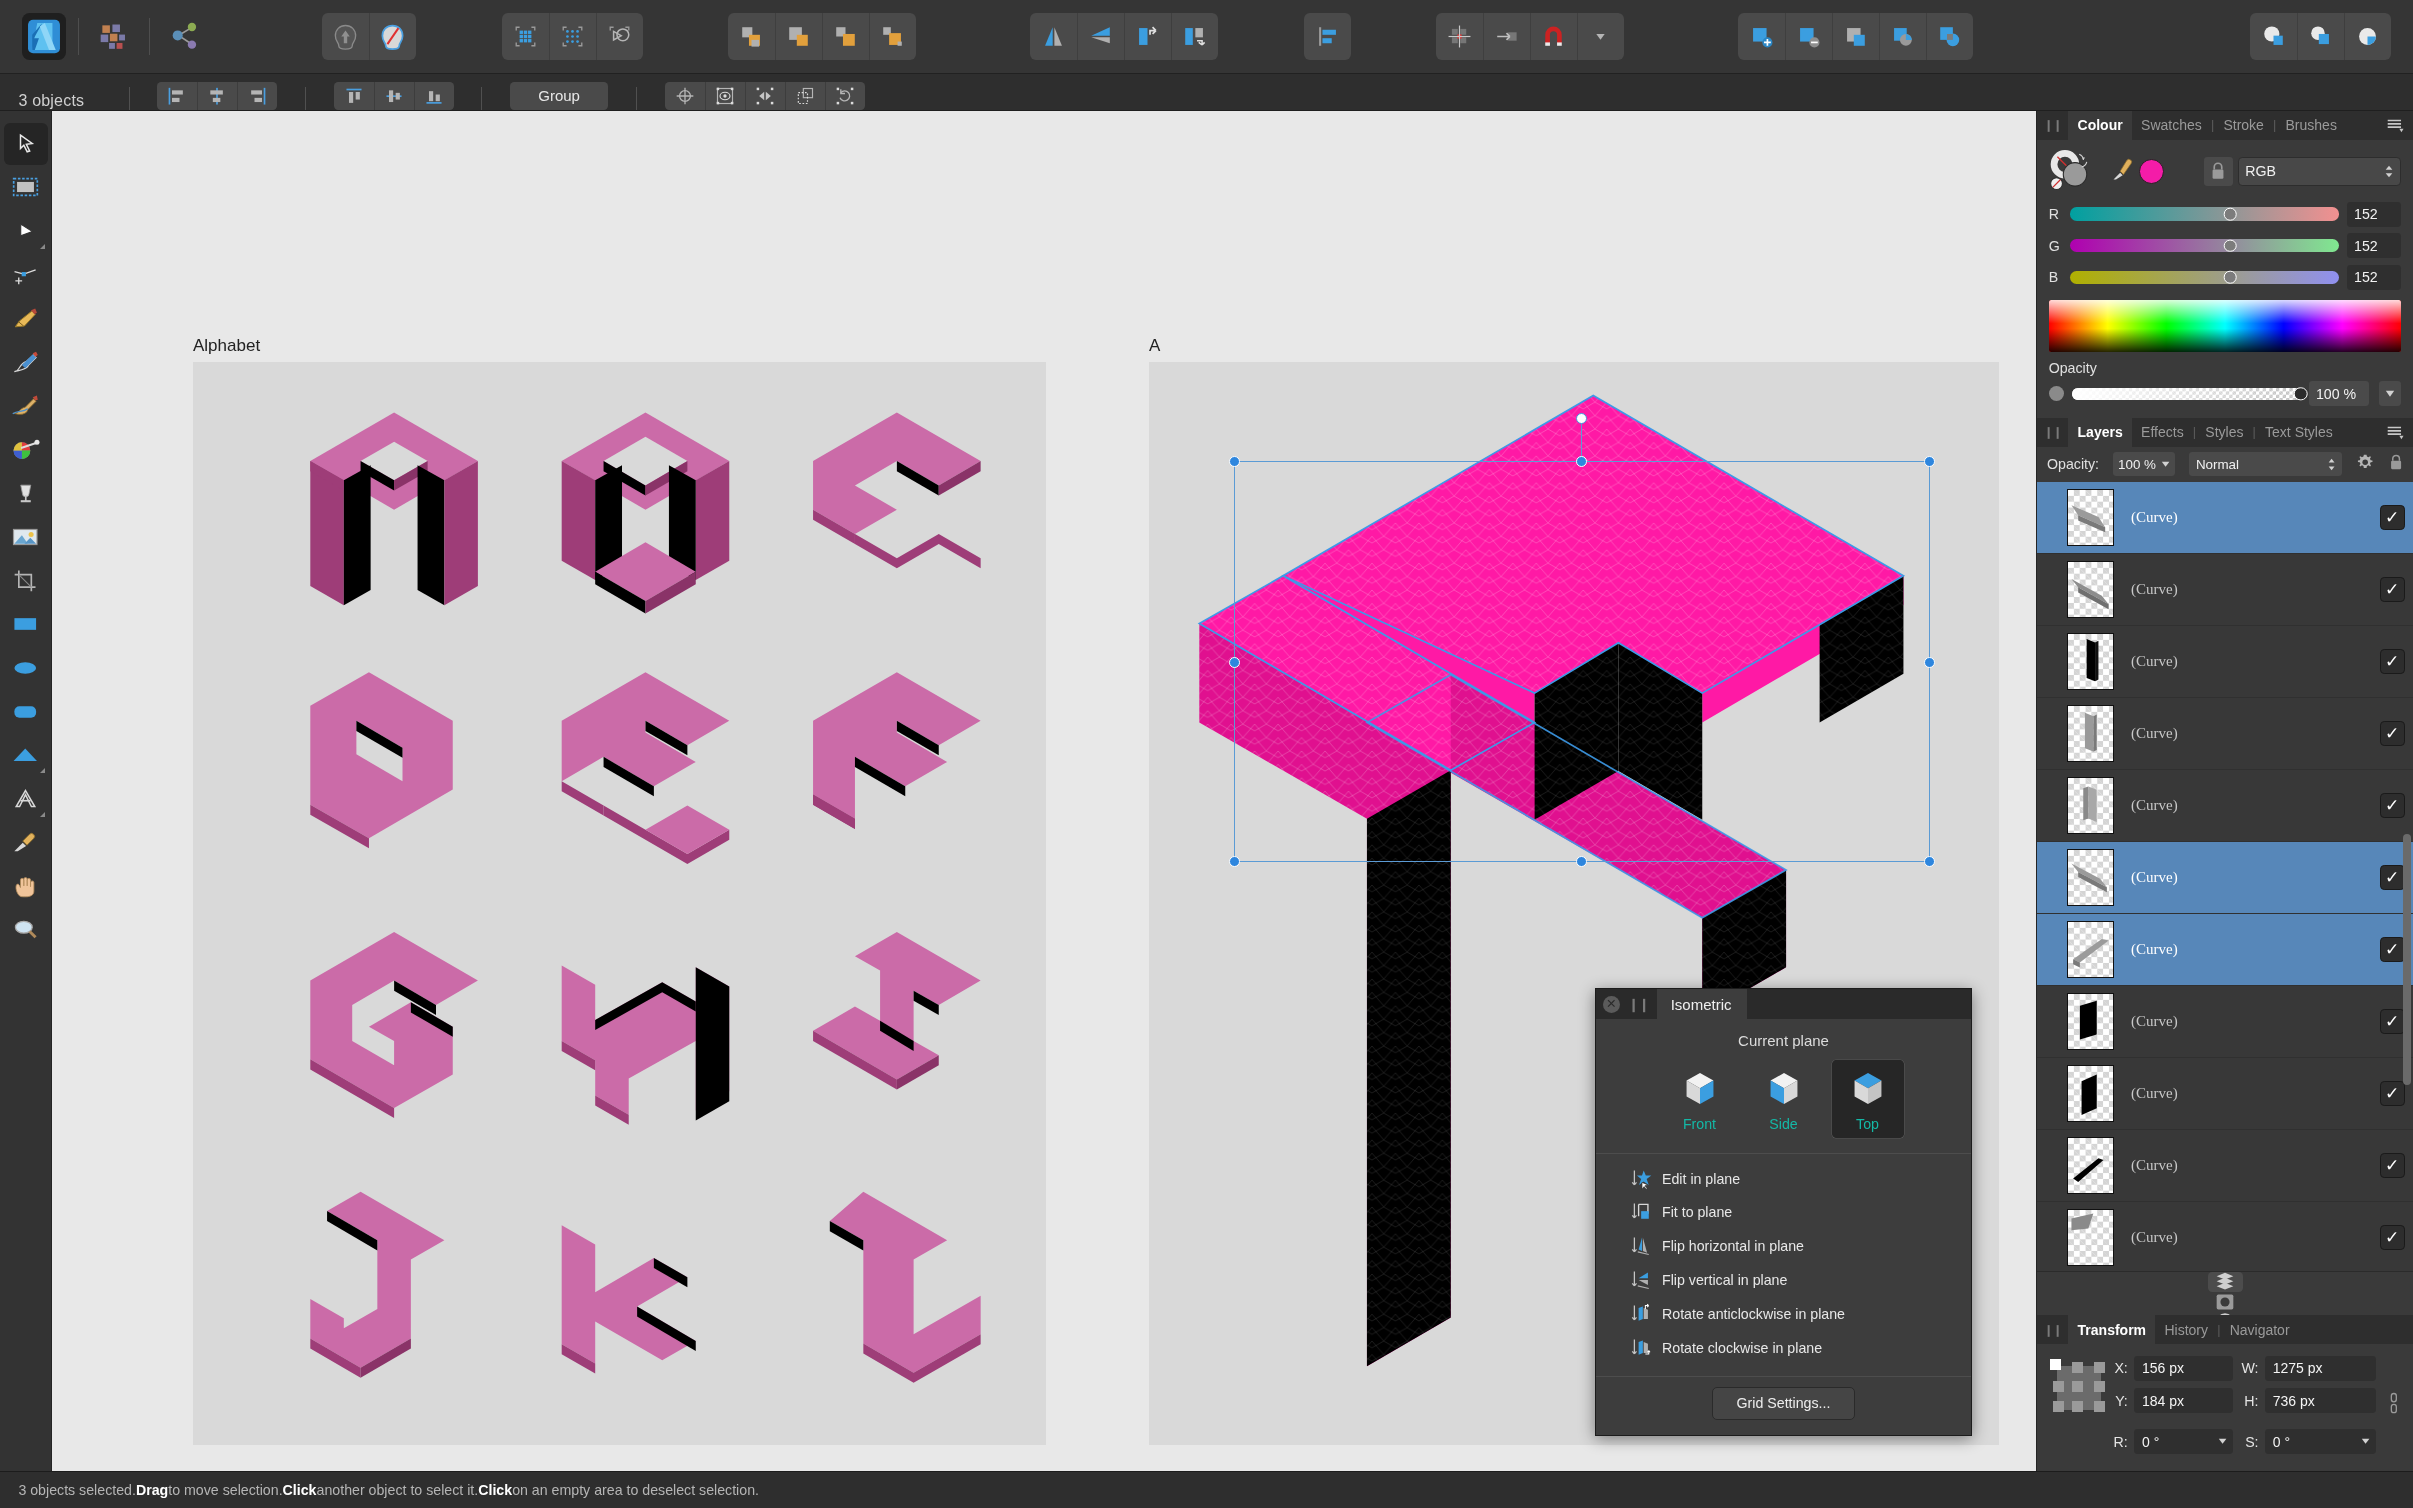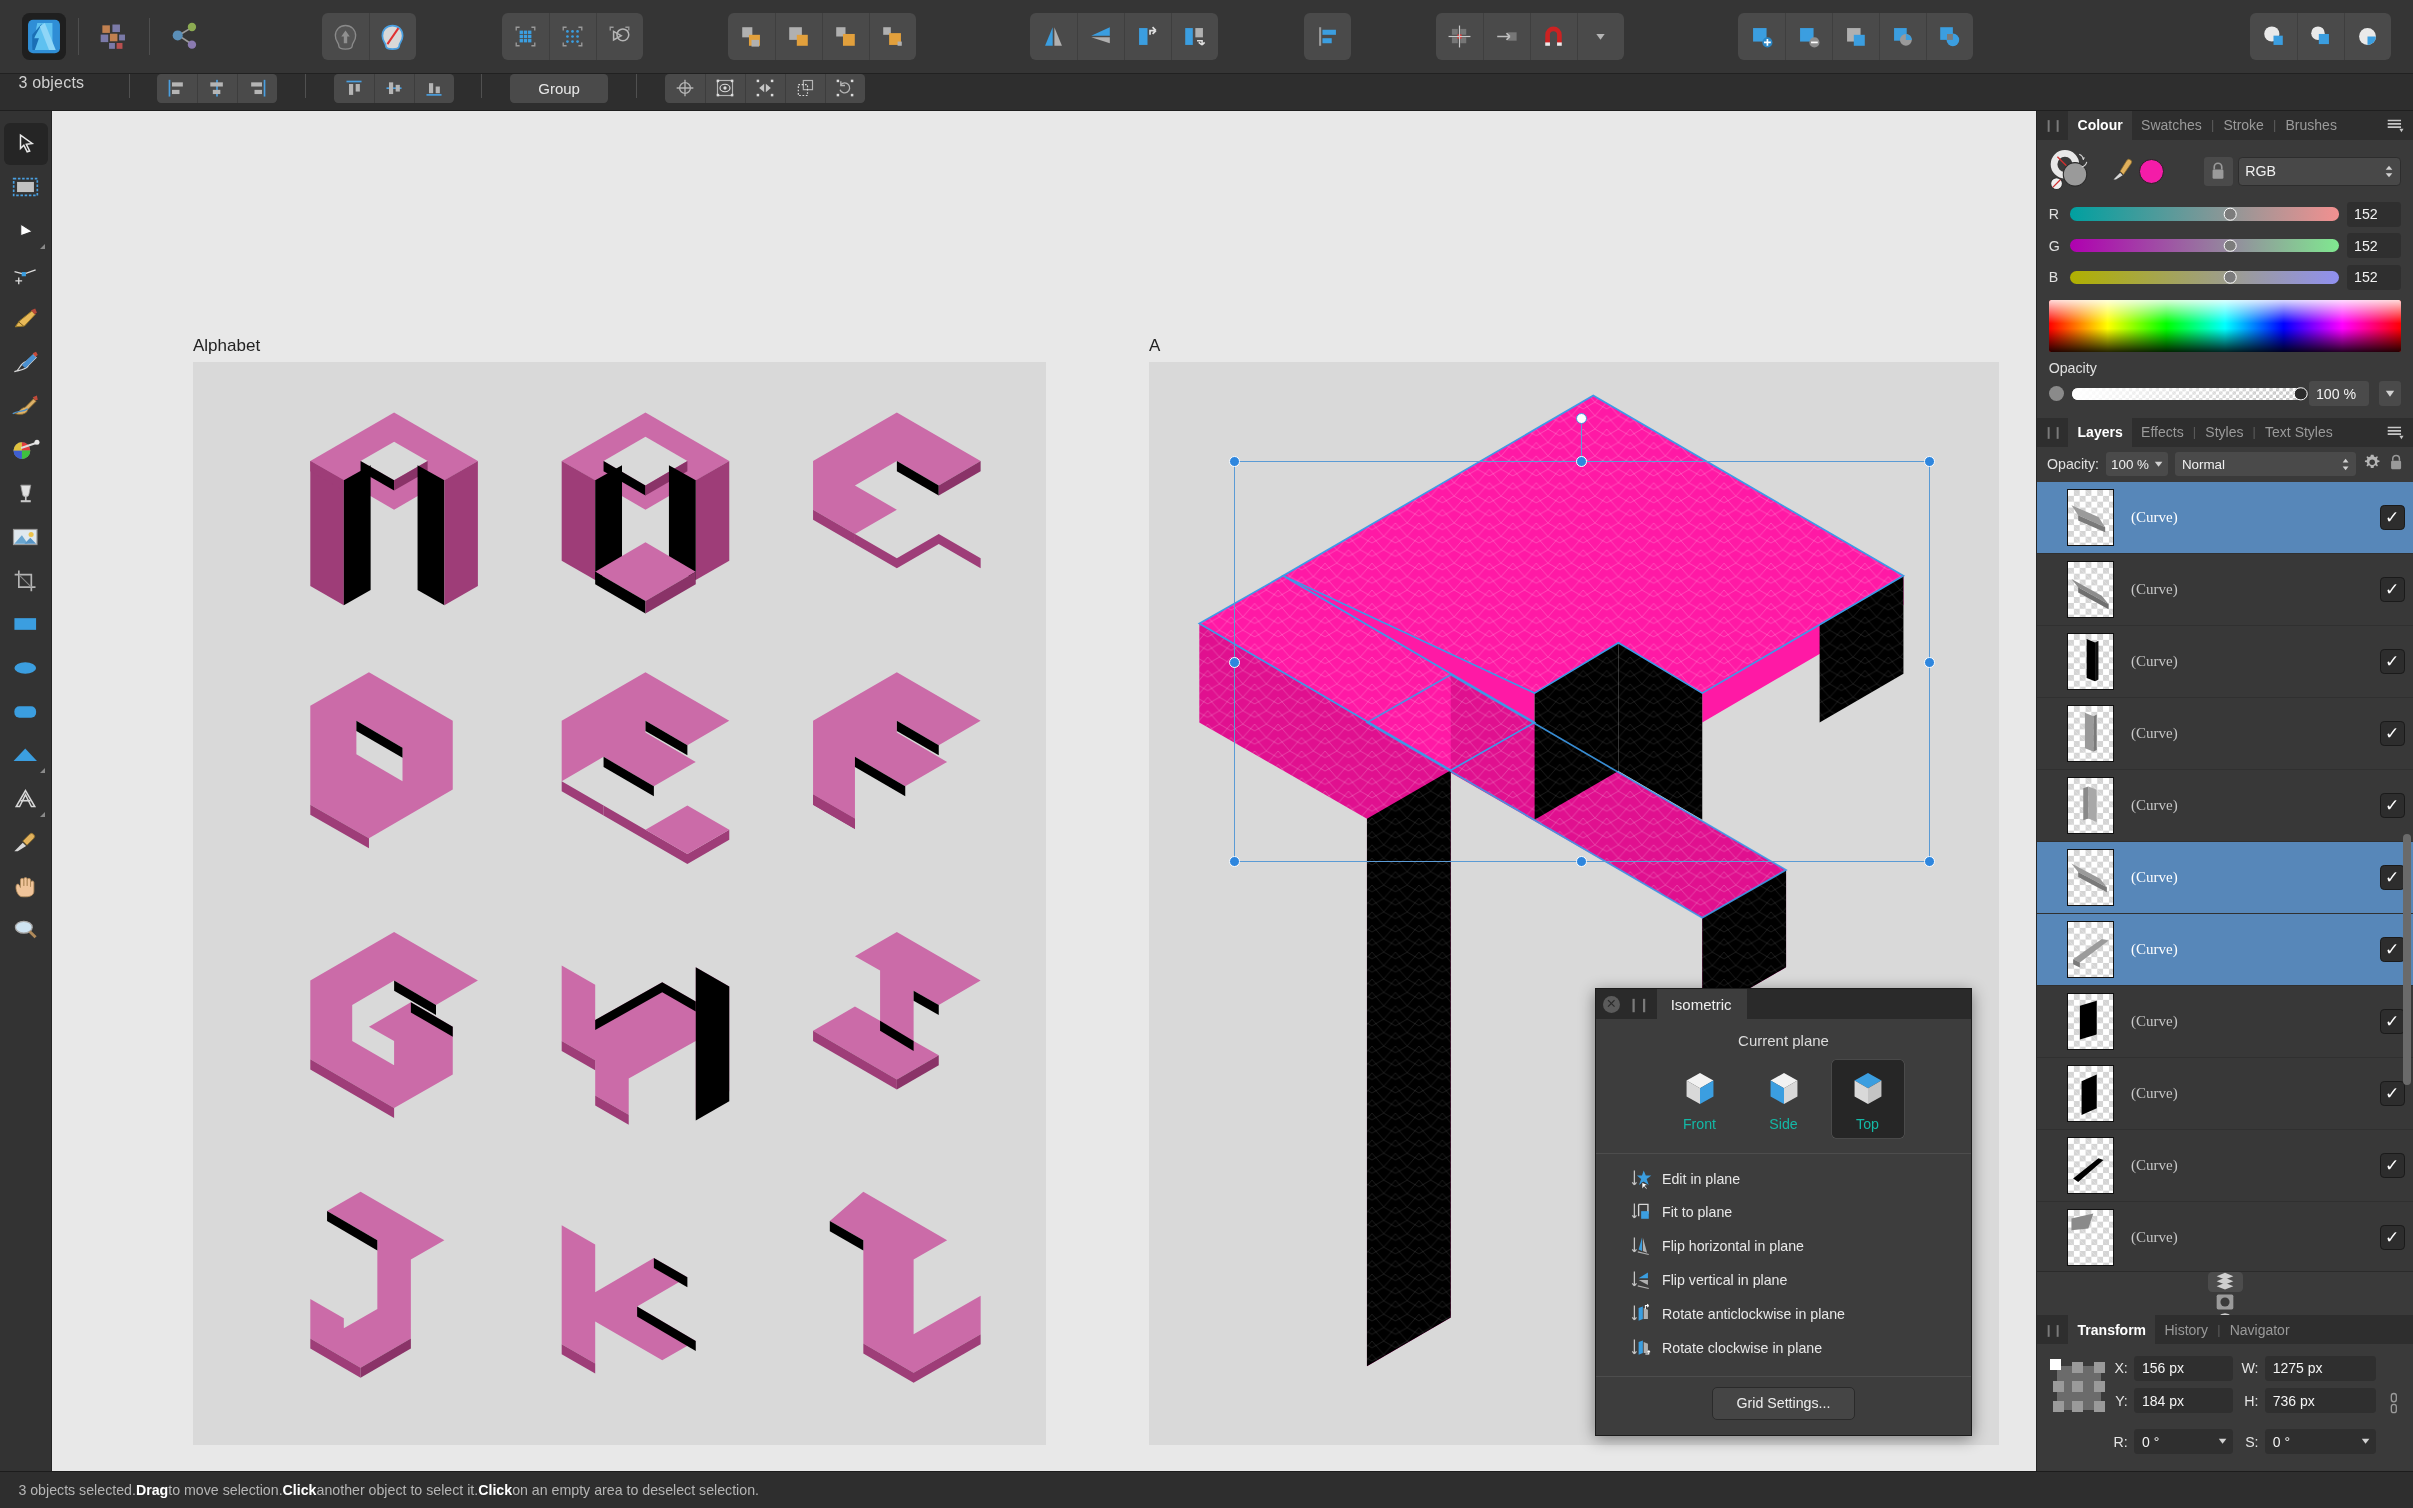--- a/index.html
+++ b/index.html
@@ -31,21 +31,21 @@
   .tb-sep { width: 0.8px; height: 37px; background: #4e4e4e; margin: 0 11.7px; }
   .tb-spacer { flex: 1; }
   .tb-gap { width: 28.5px; }
   .logo {
     width: 44px; height: 47px; border-radius: 7.5px; background: #1f1f1f;
     display: flex; align-items: center; justify-content: center;
   }
 
   
   .ctxbar {
-    height: 37px; background: #2e2e2e; display: flex; align-items: flex-start;
+    height: 37px; background: #2e2e2e; display: flex; align-items: flex-end;
     padding: 0 18.4px; gap: 16px; border-bottom: 0.8px solid #1f1f1f;
   }
   .ctx-label { color: #d0d0d0; font-size: 16px; margin-right: 17px; letter-spacing: 0.2px; }
   .ctx-seg { display: flex; }
   .ctx-btn {
     width: 40px; height: 28.5px; background: #4a4a4a; display: flex;
     align-items: center; justify-content: center;
   }
   .ctx-seg .ctx-btn:first-child { border-top-left-radius: 4.2px; border-bottom-left-radius: 4.2px; }
   .ctx-seg .ctx-btn:last-child { border-top-right-radius: 4.2px; border-bottom-right-radius: 4.2px; }
@@ -169,21 +169,21 @@
   .op-track::before { content:""; position:absolute; inset:0; border-radius:5.9px;
     background: linear-gradient(to right, #ffffff, rgba(255,255,255,0)); }
   .op-knob { position:absolute; right:0; top:50%; transform: translate(50%,-50%);
     width:13.4px;height:13.4px;border-radius:50%;background:#2c2c2c;border:1.7px solid #fff; }
   .op-val { width: 60px; height: 25px; background: #4a4a4a; border-radius: 3.4px; color: #f2f2f2;
     font-size: 14.2px; display: flex; align-items: center; padding-left: 6.7px; }
   .op-caret { width: 22px; height: 25px; background: #4a4a4a; border-radius: 3.4px; margin-left: 1.7px;
     display:flex;align-items:center;justify-content:center; }
 
   
-  .layers-head { background: #3a3a3a; display: flex; align-items: center; gap: 7px; padding: 5.9px 10px; }
+  .layers-head { background: #3a3a3a; display: flex; align-items: center; gap: 14px; padding: 5.9px 10px; }
   .ll { color: #e0e0e0; font-size: 14.2px; }
   .mini-field { height: 23.5px; background: #4a4a4a; border-radius: 3.4px; color: #f0f0f0;
     font-size: 13.4px; display: flex; align-items: center; padding: 0 5px; gap: 5px; }
   .blend-field { flex: 1; height: 23.5px; background: #4a4a4a; border-radius: 3.4px; color: #f0f0f0;
     font-size: 13.4px; display: flex; align-items: center; padding: 0 6.7px; justify-content: space-between; }
   .layers-list { flex: 1; overflow: hidden; background: #383838; position: relative; font-family: Liberation Serif, serif; }
   .layer-row {
     height: 72px; display: flex; align-items: center; padding: 0 8.4px 0 30px; gap: 0;
     border-bottom: 0.8px solid #303030; position: relative;
   }

